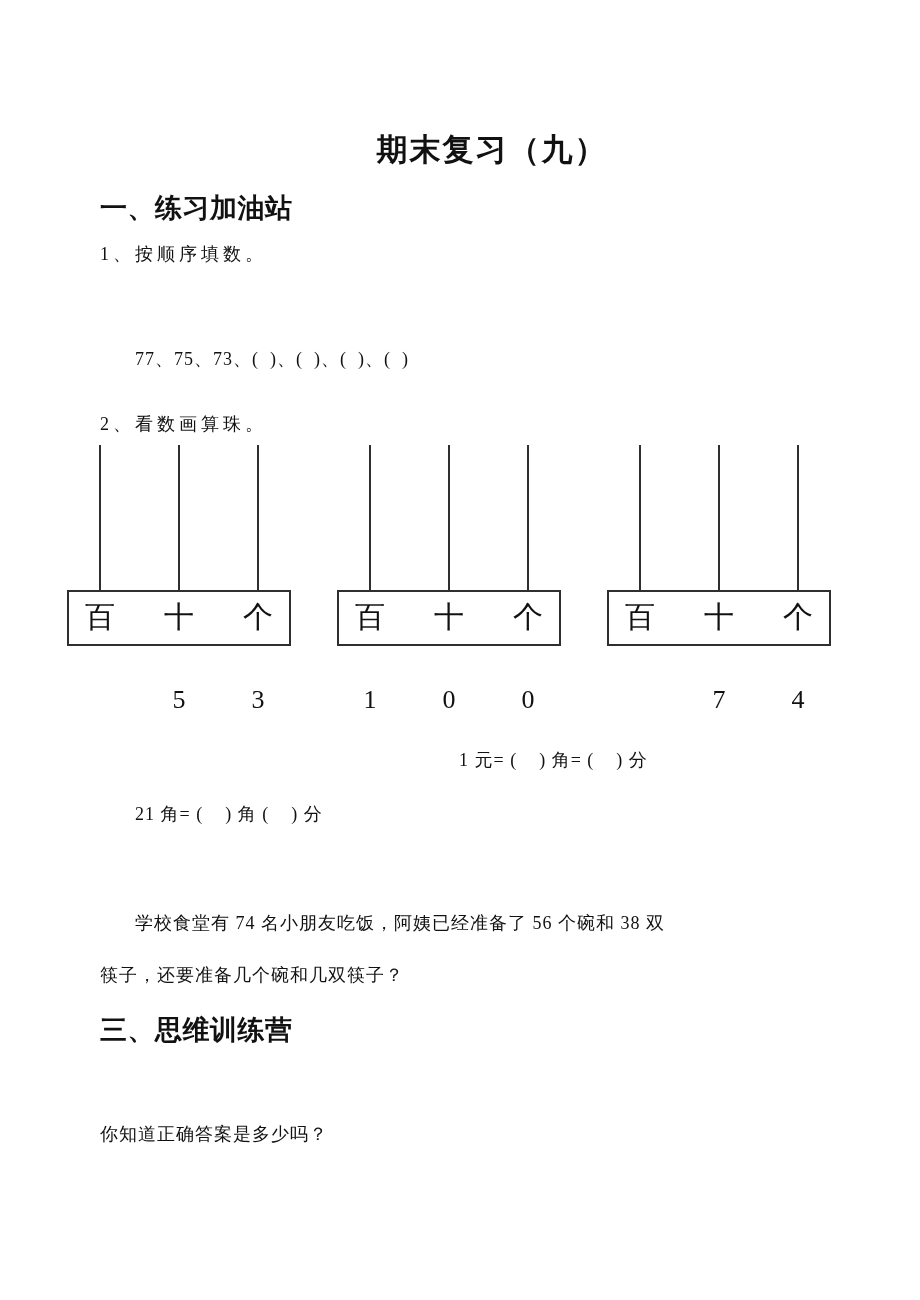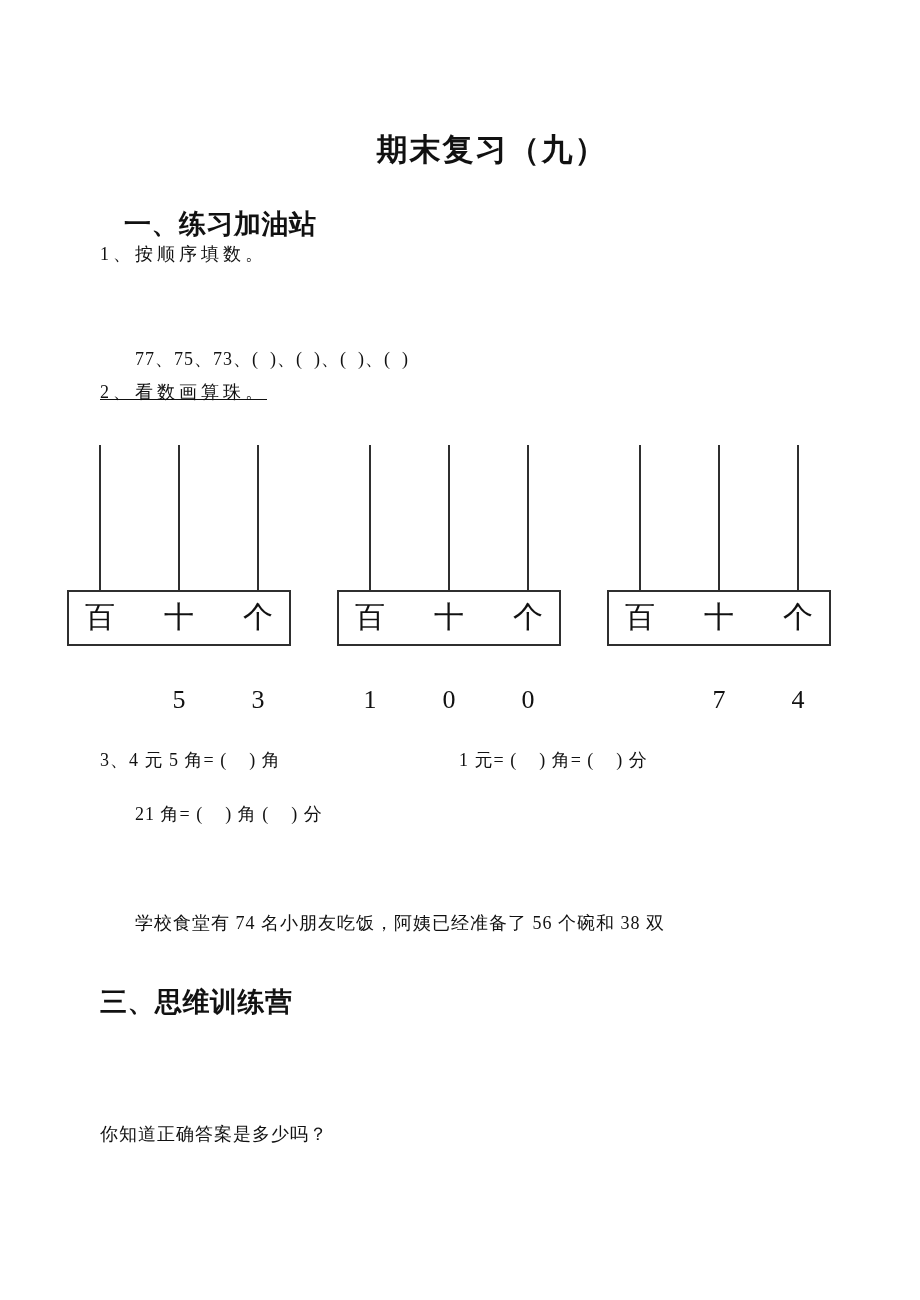--- a/index.html
+++ b/index.html
@@ -94,28 +94,28 @@
   .abacus-2 { left: 337px; }
   .abacus-3 { left: 607px; }
 </style>
 </head>
 <body>
 
 <div class="page">
 
   <div class="title">期末复习（九）</div>
 
-  <div class="heading" style="top:208px; left:100px;margin-left:24px;">一、练习加油站</div>
+  <div class="heading" style="top:192px; left:100px;">一、练习加油站</div>
 
   <div class="line q-label" style="top:238px; left:100px;">1、按顺序填数。</div>
 
 
   <div class="line" style="top:343px; left:135px;">77、75、73、(  )、(  )、(  )、(  )</div>
 
-  <div class="line q-label" style="top:376px; left:100px;text-decoration:underline;">2、看数画算珠。</div>
+  <div class="line q-label" style="top:408px; left:100px;">2、看数画算珠。</div>
 
   <div class="abacus abacus-1">
     <div class="rod rod-1"></div>
     <div class="rod rod-2"></div>
     <div class="rod rod-3"></div>
     <div class="frame"></div>
     <div class="place p-1">百</div>
     <div class="place p-2">十</div>
     <div class="place p-3">个</div>
     <div class="digit p-1"></div>
@@ -142,28 +142,28 @@
     <div class="rod rod-3"></div>
     <div class="frame"></div>
     <div class="place p-1">百</div>
     <div class="place p-2">十</div>
     <div class="place p-3">个</div>
     <div class="digit p-1"></div>
     <div class="digit p-2">7</div>
     <div class="digit p-3">4</div>
   </div>
 
-  <div class="line" style="top:744px; left:100px;">3、4 元 5 角= (    ) 角</div>
 
   <div class="line" style="top:744px; left:459px;">1 元= (    ) 角= (    ) 分</div>
 
   <div class="line" style="top:798px; left:135px;">21 角= (    ) 角 (    ) 分</div>
 
 
   <div class="line" style="top:907px; left:135px;">学校食堂有 74 名小朋友吃饭，阿姨已经准备了 56 个碗和 38 双</div>
 
+  <div class="line" style="top:959px; left:100px;">筷子，还要准备几个碗和几双筷子？</div>
 
-  <div class="heading" style="top:986px; left:100px;">三、思维训练营</div>
+  <div class="heading" style="top:1014px; left:100px;">三、思维训练营</div>
 
 
   <div class="line" style="top:1118px; left:100px;text-align:right;">你知道正确答案是多少吗？</div>
 
 </div>
 
 </body></html>

